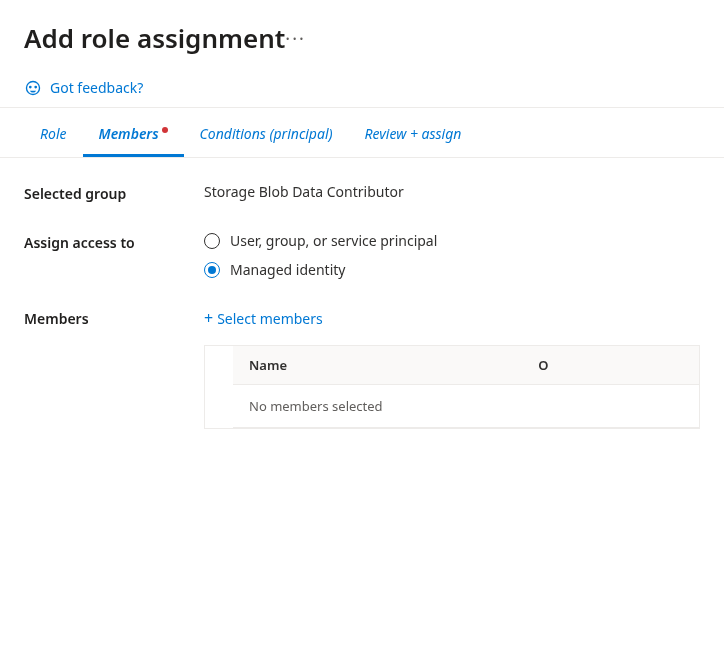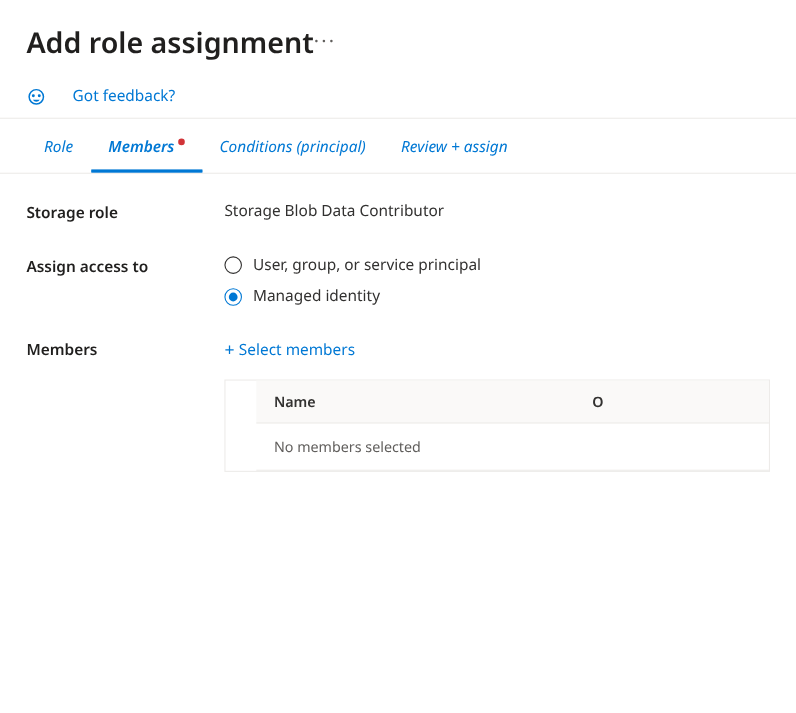--- a/index.html
+++ b/index.html
@@ -27,21 +27,21 @@
     .header-more {
       font-size: 18px;
       color: #605e5c;
       cursor: pointer;
       letter-spacing: 2px;
     }
 
     .feedback-bar {
       display: flex;
       align-items: flex-end;
-      gap: 24px;
+      gap: 8px;
       padding: 10px 24px;
       border-bottom: 1px solid #edebe9;
       color: #0078d4;
       cursor: pointer;
     }
 
     .feedback-icon {
       width: 18px;
       height: 18px;
       color: #0078d4;
@@ -241,21 +241,21 @@
     <span>Conditions (principal)</span>
   </div>
   <div class="tab">
     <span>Review + assign</span>
   </div>
 </div>
 
 <div class="content">
 
   <div class="form-row">
-    <div class="form-label">Storage role</div>
+    <div class="form-label">Selected group</div>
     <div class="form-value">Storage Blob Data Contributor</div>
   </div>
 
   <div class="form-row">
     <div class="form-label">Assign access to</div>
     <div class="radio-group">
       <label class="radio-option">
         <div class="radio-outer">
         </div>
         <span class="radio-label">User, group, or service principal</span>

